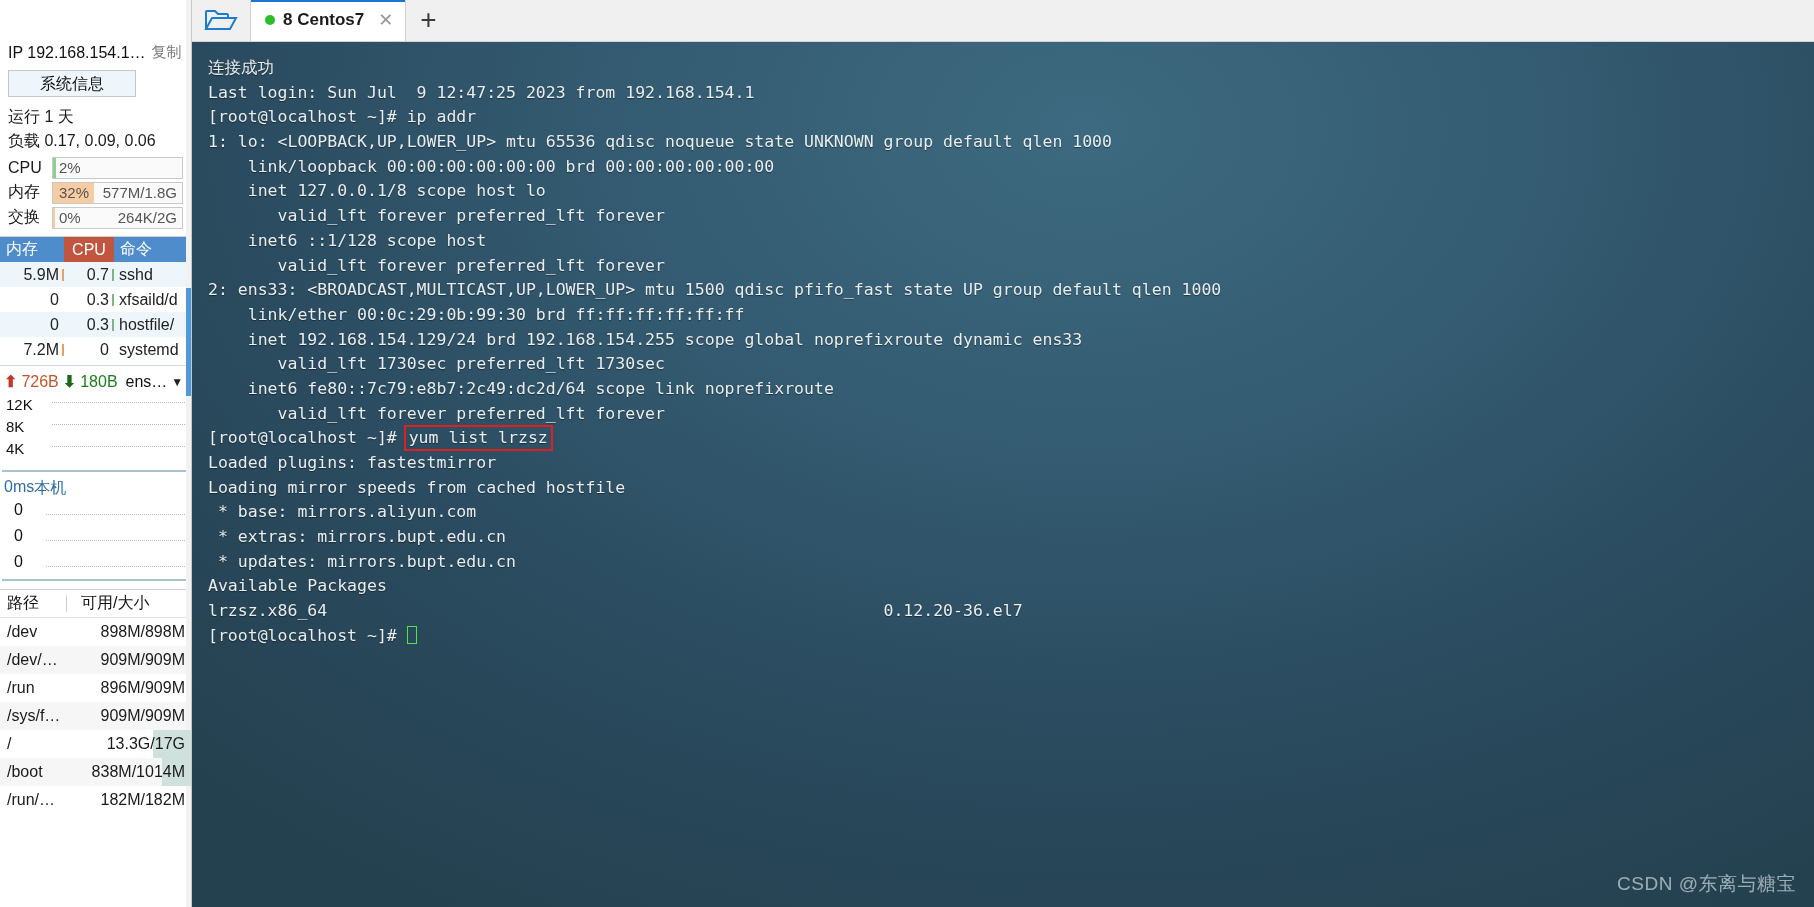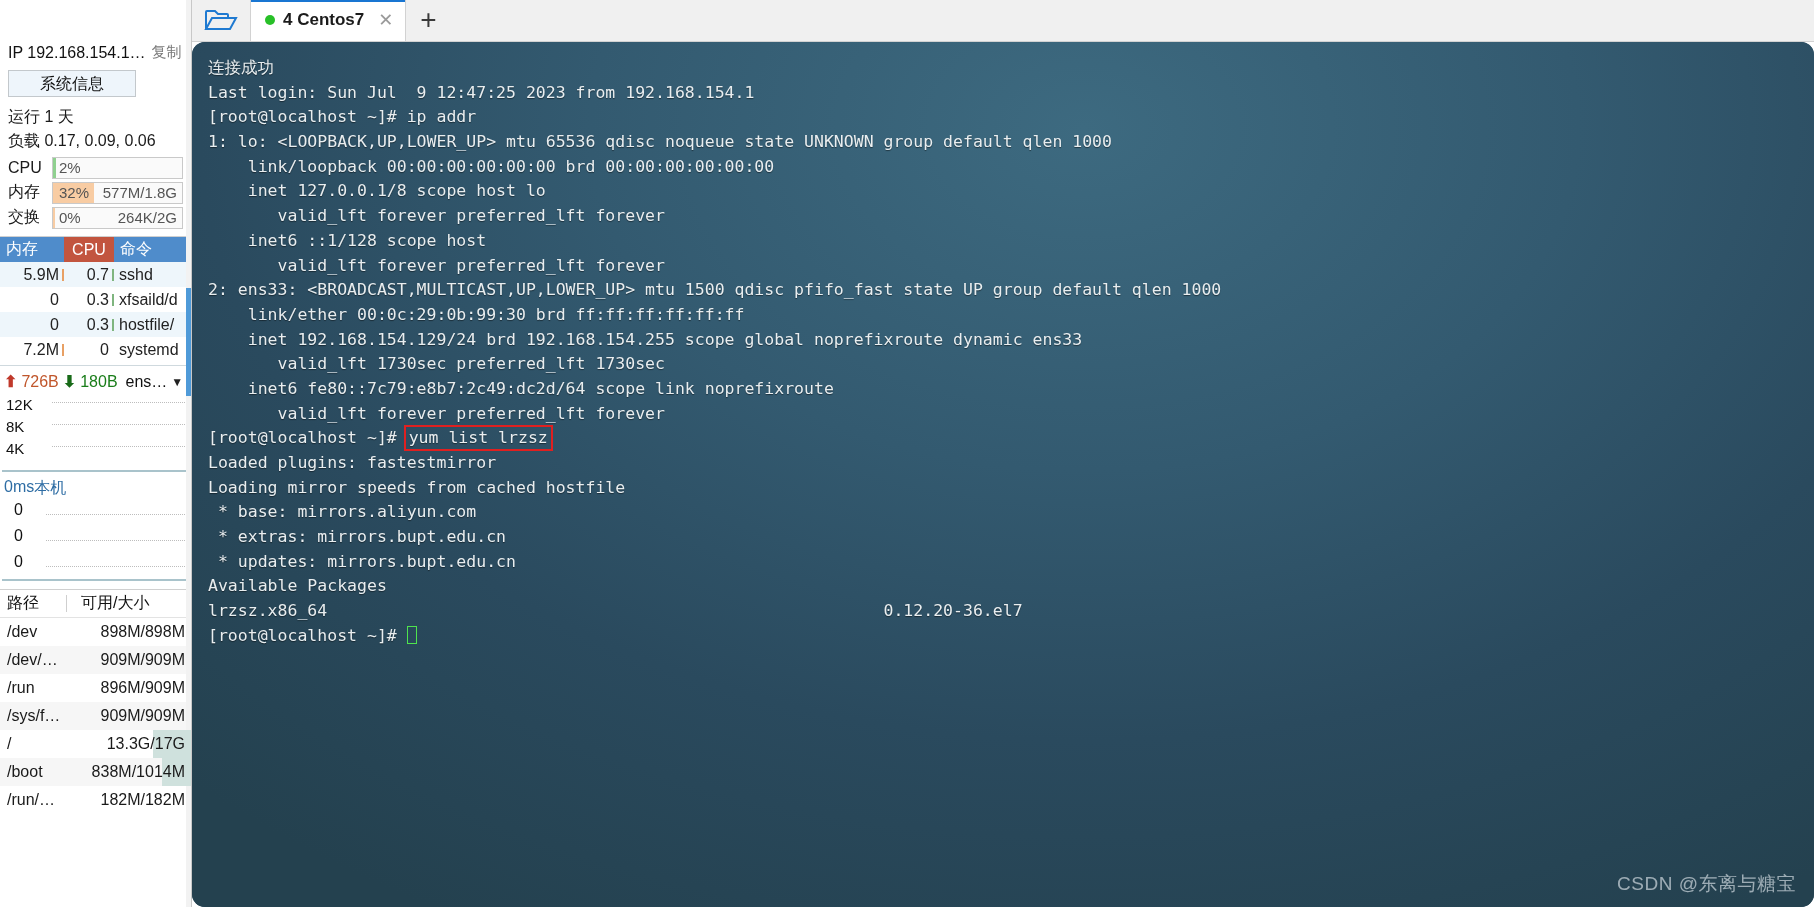--- a/index.html
+++ b/index.html
@@ -145,21 +145,21 @@
     border-left: 1px solid #d2d2d2; border-right: 1px solid #d2d2d2;
   }
   .tab::before {
     content: ""; position: absolute; left: 0; right: 0; top: 0; height: 3px; background: #1976d2;
   }
   .tab-dot { width: 10px; height: 10px; border-radius: 50%; background: #28c028; }
   .tab-title { font-size: 17px; font-weight: bold; color: #1b1b1b; white-space: nowrap; }
   .tab-close { color: #9a9a9a; font-size: 18px; margin-left: 6px; cursor: pointer; }
   .tab-add { width: 44px; height: 42px; display: flex; align-items: center; justify-content: center; font-size: 28px; color: #3a3a3a; cursor: pointer; }
 
-  .term-wrap { flex: 1; position: relative; background: #2b4d61; overflow: hidden; border-radius: 13px; }
+  .term-wrap { flex: 1; position: relative; background: #2b4d61; overflow: hidden; }
   .term {
     position: absolute; inset: 0;
     background:
       radial-gradient(ellipse 1300px 900px at 55% 10%, #3d6a80 0%, #335a70 38%, #2a4a5e 68%, #24414f 100%);
     padding: 14px 0 0 16px;
     font-family: "DejaVu Sans Mono", "Liberation Mono", monospace;
     font-size: 16.5px;
     line-height: 24.7px;
     color: #e9eef0;
     white-space: pre;
@@ -452,21 +452,21 @@
     <div class="tabbar">
       <div class="folder-btn">
         <svg width="34" height="26" viewBox="0 0 34 26" fill="none" stroke="#1f7ad1" stroke-width="2">
           <path d="M2 22 V5 a1 1 0 0 1 1-1 h8 l3 3 h9 a1 1 0 0 1 1 1 v2"></path>
           <path d="M2 22 L8 11 h24 L26 22 Z"></path>
         </svg>
       </div>
       <div id="tabs-container" style="display:flex;align-items:flex-end;">
           <div class="tab">
             <span class="tab-dot"></span>
-            <span class="tab-title">4 Centos7</span>
+            <span class="tab-title">8 Centos7</span>
             <span class="tab-close">✕</span>
           </div>
         </div>
       <div class="tab-add">+</div>
     </div>
 
     <div class="term-wrap">
       <div class="term" id="term"><div class="ln">连接成功</div><div class="ln">Last login: Sun Jul  9 12:47:25 2023 from 192.168.154.1</div><div class="ln">[root@localhost ~]# ip addr</div><div class="ln">1: lo: &lt;LOOPBACK,UP,LOWER_UP&gt; mtu 65536 qdisc noqueue state UNKNOWN group default qlen 1000</div><div class="ln">    link/loopback 00:00:00:00:00:00 brd 00:00:00:00:00:00</div><div class="ln">    inet 127.0.0.1/8 scope host lo</div><div class="ln">       valid_lft forever preferred_lft forever</div><div class="ln">    inet6 ::1/128 scope host</div><div class="ln">       valid_lft forever preferred_lft forever</div><div class="ln">2: ens33: &lt;BROADCAST,MULTICAST,UP,LOWER_UP&gt; mtu 1500 qdisc pfifo_fast state UP group default qlen 1000</div><div class="ln">    link/ether 00:0c:29:0b:99:30 brd ff:ff:ff:ff:ff:ff</div><div class="ln">    inet 192.168.154.129/24 brd 192.168.154.255 scope global noprefixroute dynamic ens33</div><div class="ln">       valid_lft 1730sec preferred_lft 1730sec</div><div class="ln">    inet6 fe80::7c79:e8b7:2c49:dc2d/64 scope link noprefixroute</div><div class="ln">       valid_lft forever preferred_lft forever</div><div class="ln"><span>[root@localhost ~]# </span><span class="hl-box" style="border-color: rgb(224, 32, 32);">yum list lrzsz</span></div><div class="ln">Loaded plugins: fastestmirror</div><div class="ln">Loading mirror speeds from cached hostfile</div><div class="ln"> * base: mirrors.aliyun.com</div><div class="ln"> * extras: mirrors.bupt.edu.cn</div><div class="ln"> * updates: mirrors.bupt.edu.cn</div><div class="ln">Available Packages</div><div class="ln">lrzsz.x86_64                                                        0.12.20-36.el7</div><div class="ln"><span>[root@localhost ~]# </span><span class="cursor"></span></div></div>
       <div class="watermark">CSDN @东离与糖宝</div>
     </div>

